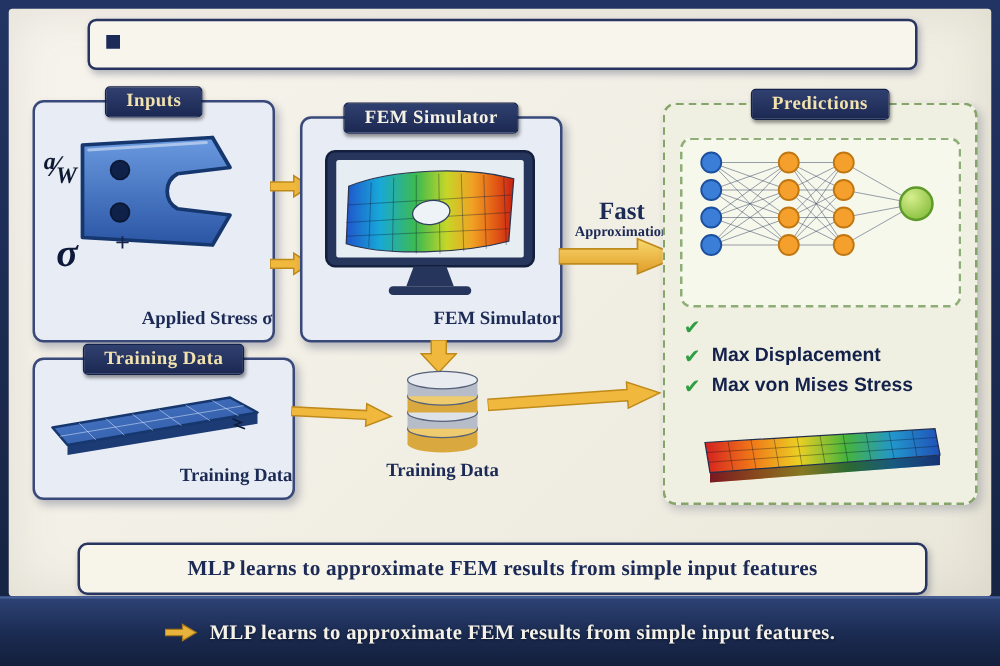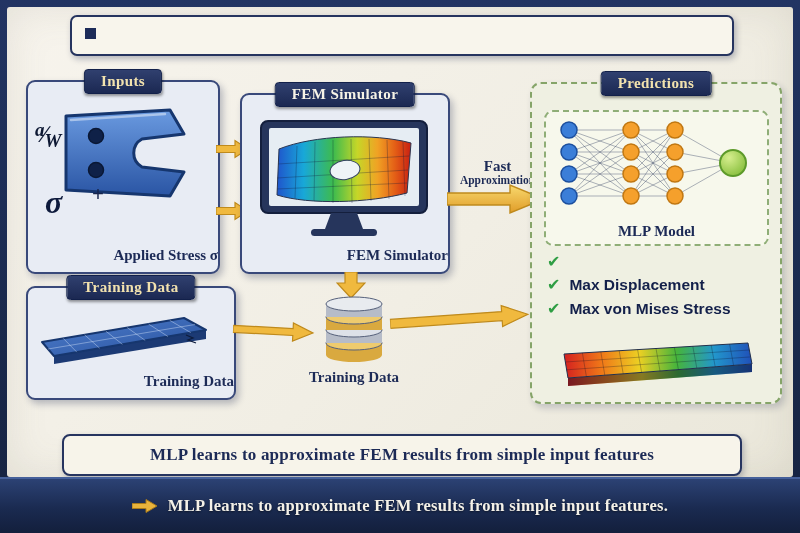--- a/index.html
+++ b/index.html
@@ -45,21 +45,21 @@
   
   .gold-arrow{position:absolute;}
   .a-in-top{left:216px;top:139px;width:33px;height:20px;}
   .a-in-bot{left:216px;top:201px;width:33px;height:20px;}
   .a-down{left:336px;top:272px;width:30px;height:27px;}
   .a-train{left:233px;top:320px;width:82px;height:22px;transform:rotate(3deg);}
   .a-db{left:390px;top:306px;width:140px;height:26px;transform:rotate(-4deg);}
 
   
   .fast{position:absolute;left:447px;top:158px;width:101px;display:flex;flex-direction:column;align-items:center;}
-  .fast-l1{font-size:15px;font-weight:bold;color:#1c2a56;}
+  .fast-l1{font-size:20px;font-weight:bold;color:#1c2a56;}
   .fast-l2{font-size:11.5px;font-weight:bold;color:#1c2a56;margin-top:-1px;}
   .fast svg{margin-top:-4px;}
 
   
   .pred-panel{position:absolute;left:530px;top:82px;width:248px;height:318px;
     background:#eff0e2;border:2.5px dashed #85a468;border-radius:11px;
     box-shadow:3px 4px 7px rgba(25,35,75,.2);}
   .mlp-panel{position:absolute;left:12px;top:26px;width:221px;height:132px;
     border:2px dashed #8fae77;border-radius:9px;background:#f7f8ec;}
   .mlp-net{position:absolute;left:7px;top:6px;width:206px;height:96px;}
@@ -189,21 +189,20 @@
         <circle cx="78" cy="12" r="8" fill="#f5a02c" stroke="#c07712" stroke-width="1.5"></circle>
         <circle cx="78" cy="34" r="8" fill="#f5a02c" stroke="#c07712" stroke-width="1.5"></circle>
         <circle cx="78" cy="56" r="8" fill="#f5a02c" stroke="#c07712" stroke-width="1.5"></circle>
         <circle cx="78" cy="78" r="8" fill="#f5a02c" stroke="#c07712" stroke-width="1.5"></circle>
         <circle cx="122" cy="12" r="8" fill="#f5a02c" stroke="#c07712" stroke-width="1.5"></circle>
         <circle cx="122" cy="34" r="8" fill="#f5a02c" stroke="#c07712" stroke-width="1.5"></circle>
         <circle cx="122" cy="56" r="8" fill="#f5a02c" stroke="#c07712" stroke-width="1.5"></circle>
         <circle cx="122" cy="78" r="8" fill="#f5a02c" stroke="#c07712" stroke-width="1.5"></circle>
         <circle cx="180" cy="45" r="13" fill="url(#greeng)" stroke="#5d9a2a" stroke-width="2"></circle>
       </svg>
-      <div class="mlp-label">MLP Model</div>
     </div>
     <div class="checklist">
       <div class="check-row">
         <span class="check">✔</span>
       </div>
       <div class="check-row">
         <span class="check">✔</span>
         <span class="check-label">Max Displacement</span>
       </div>
       <div class="check-row">

